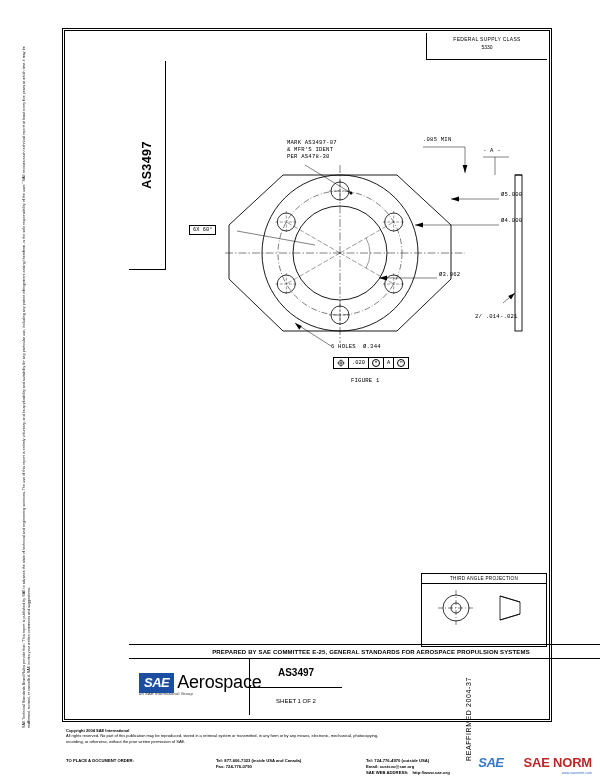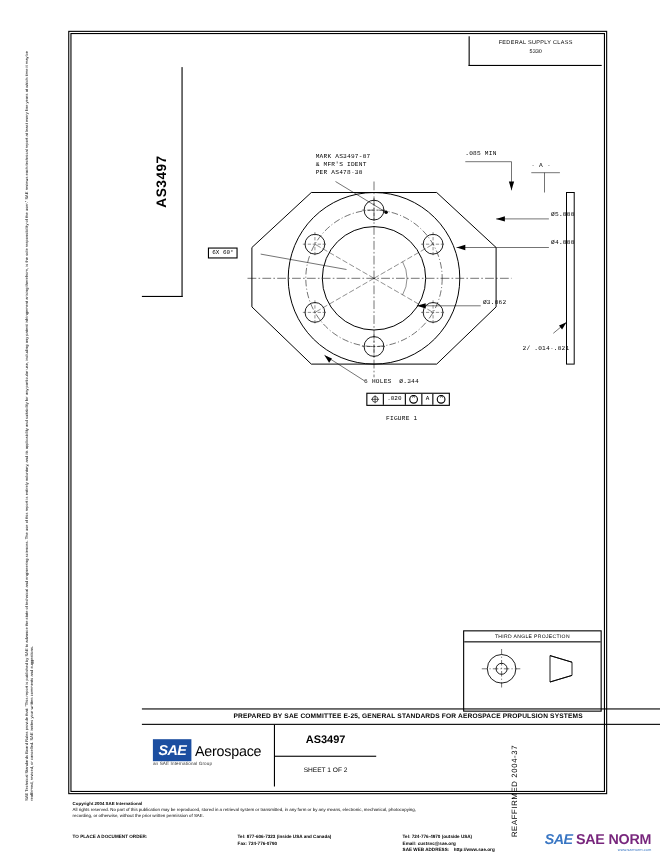--- a/index.html
+++ b/index.html
@@ -60,34 +60,34 @@
   .tb-right{width:92px;display:flex;flex-direction:column;}
   .tb-right .r1{flex:1;display:flex;align-items:center;justify-content:center;font-size:10px;font-weight:bold;border-bottom:0.6px solid #000;}
   .tb-right .r2{flex:1;display:flex;align-items:center;justify-content:center;font-size:6px;}
 
   
   .sae-logo{position:absolute;left:10px;top:13px;display:flex;align-items:center;}
   .sae-badge{
     background:#1b4ea0;color:#fff;font-weight:bold;font-size:13px;
     padding:2px 5px 3px 5px;letter-spacing:-0.5px;font-style:italic;
   }
-  .sae-word{font-size:13px;margin-left:3px;letter-spacing:-0.2px;}
+  .sae-word{font-size:18px;margin-left:3px;letter-spacing:-0.2px;}
   .sae-sub{position:absolute;left:10px;top:32px;font-size:4.2px;color:#333;letter-spacing:0.1px;}
   .copyline{position:absolute;left:66px;top:728px;font-size:4px;line-height:5.4px;width:420px;color:#000;}
   .bottomrow{position:absolute;left:66px;top:758px;width:480px;font-size:4.2px;line-height:5.6px;font-weight:bold;}
   .bottomrow .cols{display:flex;}
   .bottomrow .c1{width:150px;}
   .bottomrow .c2{width:150px;}
   .bottomrow .c3{width:180px;}
   .bold{font-weight:bold;}
 
   
   .wm{position:absolute;right:8px;bottom:6px;display:flex;align-items:center;opacity:0.95;}
   .wm .wm-sae{color:#2f6fc0;font-size:13px;font-weight:bold;font-style:italic;letter-spacing:-0.5px;}
-  .wm .wm-txt{color:#701a75;font-size:13px;font-weight:bold;margin-left:3px;letter-spacing:-0.2px;}
+  .wm .wm-txt{color:#b91c1c;font-size:13px;font-weight:bold;margin-left:20px;letter-spacing:-0.2px;}
   .wm .wm-sub{position:absolute;right:0;bottom:-5px;font-size:3.6px;color:#2f6fc0;}
 
   
   .draw{position:absolute;left:100px;top:34px;width:440px;height:330px;}
   .dtxt{position:absolute;font-family:"Liberation Mono",monospace;font-size:5.6px;letter-spacing:0.2px;white-space:pre;}
   svg.ov{position:absolute;left:0;top:0;width:440px;height:330px;overflow:visible;}
   .fcf{position:absolute;border:0.7px solid #000;display:flex;font-family:"Liberation Mono",monospace;font-size:5.4px;}
   .fcf div{border-right:0.7px solid #000;padding:1px 3px;display:flex;align-items:center;justify-content:center;}
   .fcf div:last-child{border-right:none;}
   .circsym{display:inline-block;border:0.6px solid #000;border-radius:50%;width:6px;height:6px;line-height:5.5px;text-align:center;font-size:4.2px;}

